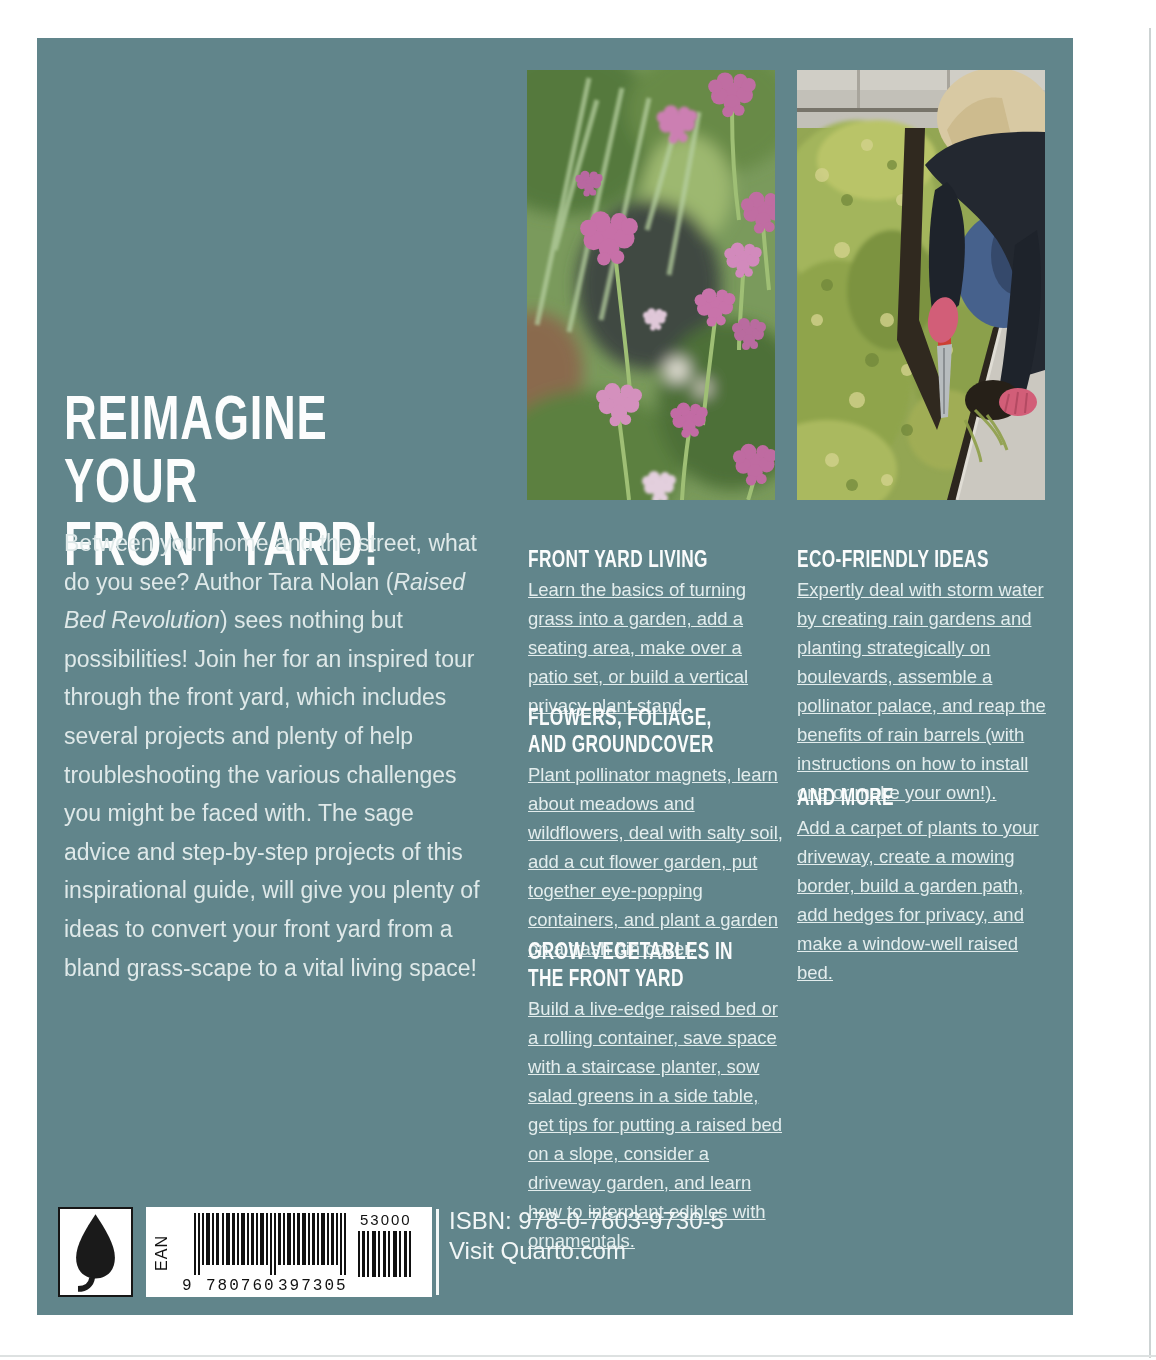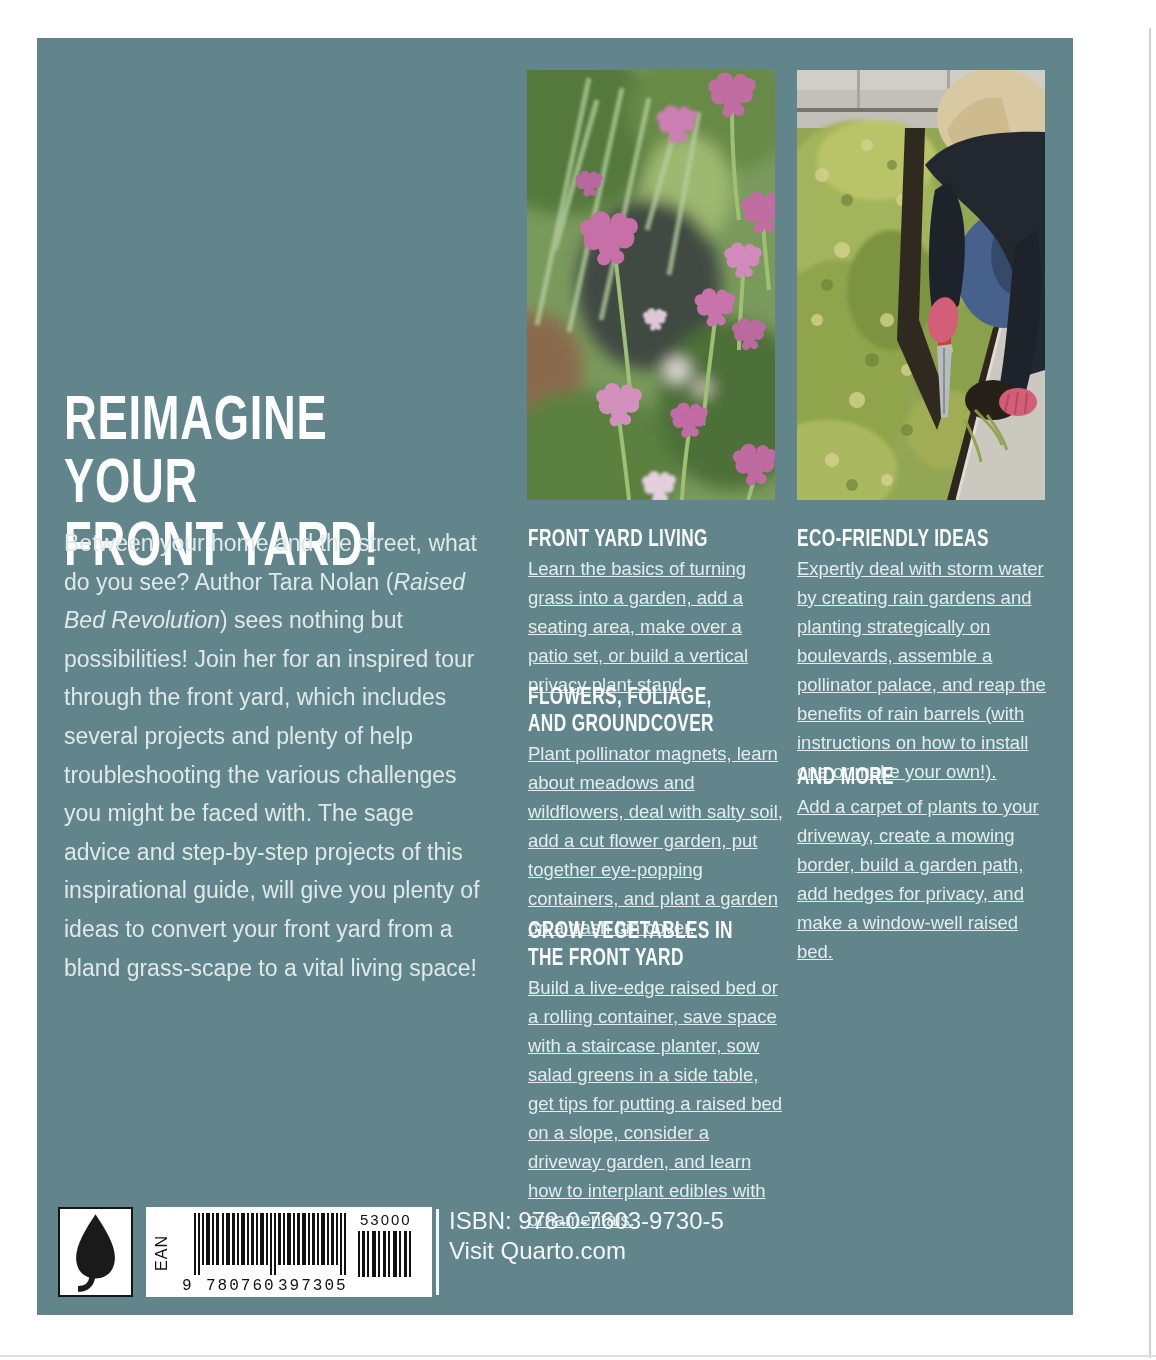--- a/index.html
+++ b/index.html
@@ -24,21 +24,21 @@
     font-size:23px; line-height:38.6px; color:#dfe9e9;margin-top:8px;
   }
   #intro em { font-style:italic; }
 
   
   .photo { position:absolute; top:32px; width:248px; height:430px; overflow:hidden; }
   #photo-flowers { left:490px; }
   #photo-gardener { left:760px; }
 
   
-  .section { position:absolute; width:258px; color:#e3eded; }
+  .section { position:absolute; width:258px; color:#e3eded;margin-top:21px; }
   .mid { left:491px; }
   .rgt { left:760px; }
   .stitle {
     font-size:24px; font-weight:bold; color:#fafcfc; line-height:27px;
     white-space:pre-line; letter-spacing:0.5px; margin-bottom:3px;
     transform:scaleX(0.72); transform-origin:left top; width:140%;
   }
   .sbody { font-size:18.5px; line-height:29px; color:#e3eded; width:258px;text-decoration:underline; }
 
   

